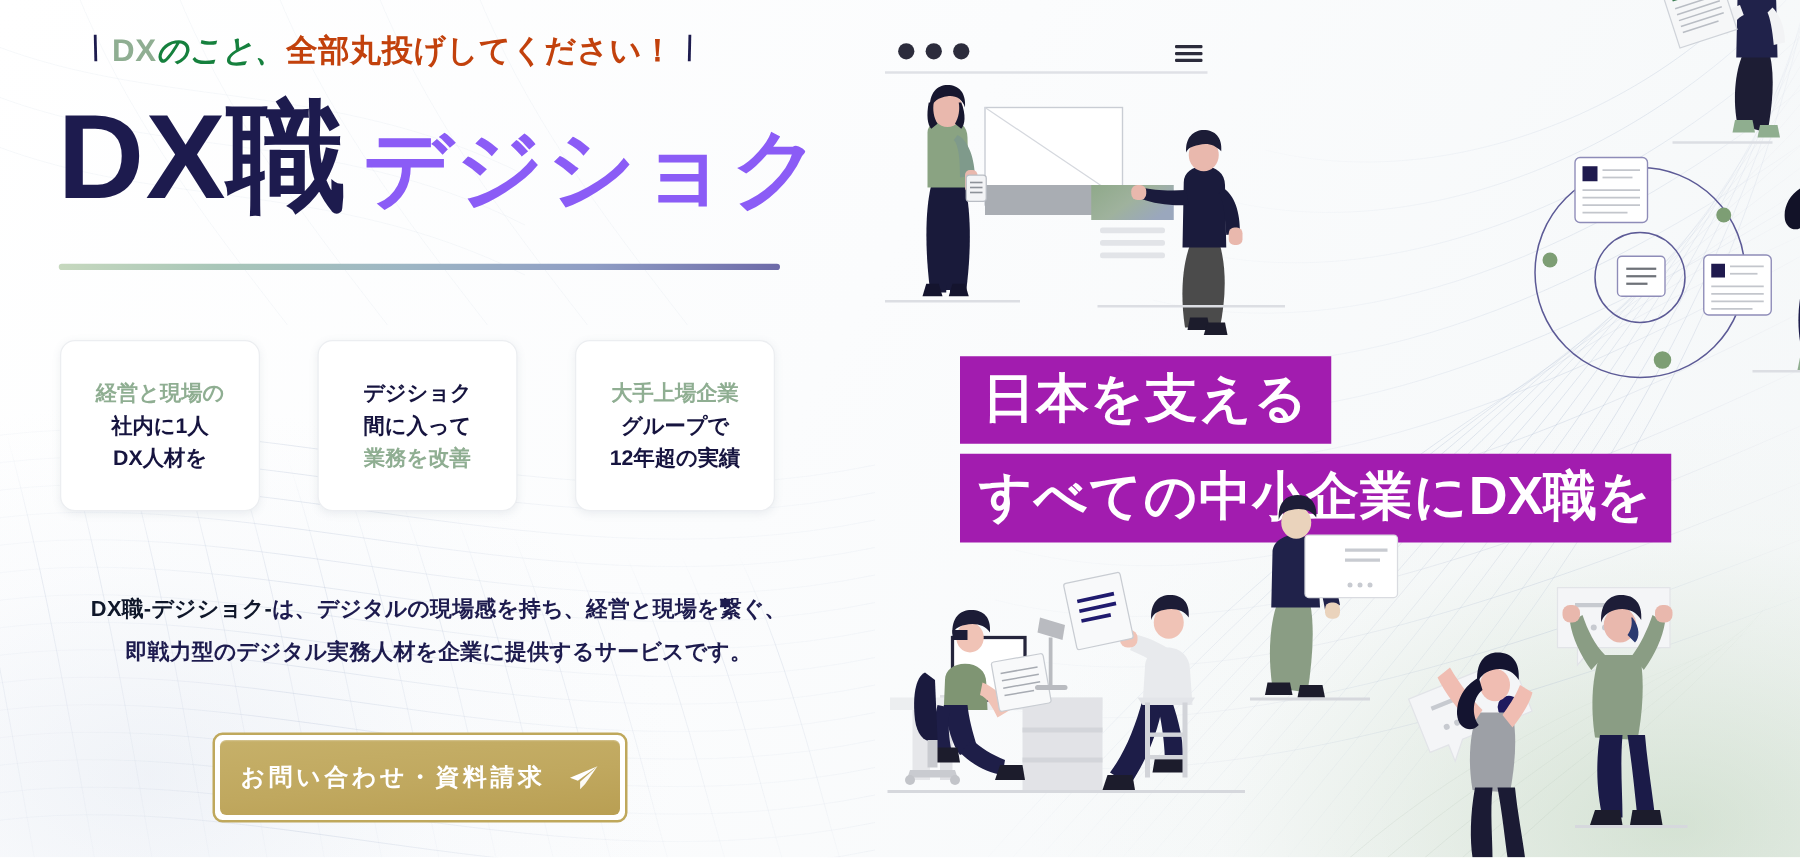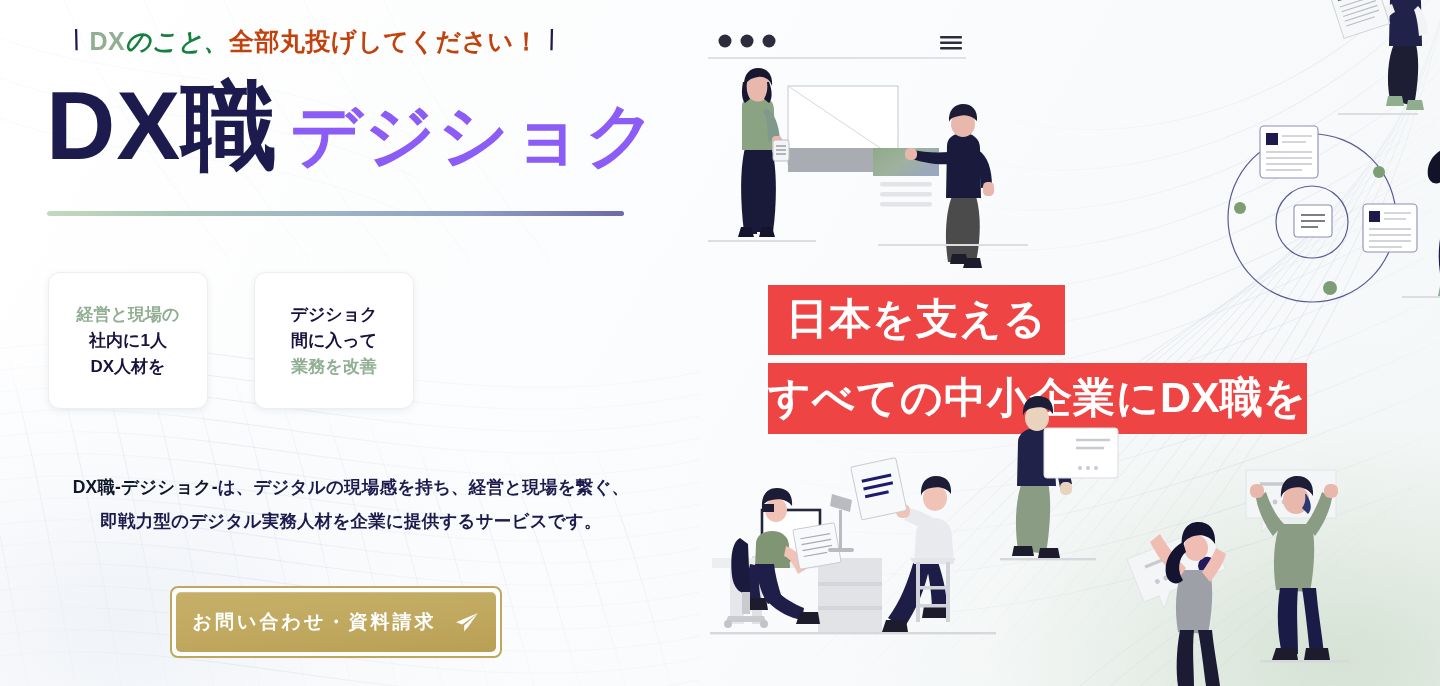--- a/index.html
+++ b/index.html
@@ -100,26 +100,26 @@
     color:#ffffff; font-size:19px; font-weight:700; letter-spacing:3px;
     white-space:nowrap;
   }
   .cta-icon { display:flex; align-items:center; }
 
   
   .right-col { position:absolute; left:700px; top:0; width:740px; height:686px; }
 
   .banners { position:absolute; left:68px; top:285px; }
   .banner {
-    background:#ef4444; color:#ffffff; font-weight:700;
+    background:#a21caf; color:#ffffff; font-weight:700;
     display:inline-block; line-height:1;
   }
   .banner.b1 { font-size:42px; padding:13px 18px 15px; letter-spacing:1px; }
   .banner.b2 {
-    font-size:42px; padding:13px 0 15px; letter-spacing:1px;
+    font-size:42px; padding:13px 15px 15px; letter-spacing:1px;
     margin-top:8px; display:block; white-space:nowrap;
   }
   .banner.b2 .em { font-size:43px; letter-spacing:0; }
 
   svg { display:block; overflow:visible; }
 </style>
 </head>
 <body>
 
 <div id="stage">
@@ -248,20 +248,25 @@
       <div class="card">
         <div class="ln green">経営と現場の</div>
         <div class="ln dark">社内に1人</div>
         <div class="ln dark">DX人材を</div>
       </div>
       <div class="card">
         <div class="ln dark">デジショク</div>
         <div class="ln dark">間に入って</div>
         <div class="ln green">業務を改善</div>
       </div>
+      <div class="card">
+        <div class="ln green">大手上場企業</div>
+        <div class="ln dark">グループで</div>
+        <div class="ln dark">12年超の実績</div>
+      </div>
     </div>
 
     <div class="lead">
       <span class="green">DX職-デジショク-</span><span>は、デジタルの現場感を持ち、経営と現場を繋ぐ、</span><br>
       <span>即戦力型のデジタル実務人材を企業に提供するサービスです。</span>
     </div>
 
     <div class="cta">
       <div class="cta-inner">
         <span class="cta-label">お問い合わせ・資料請求</span>

